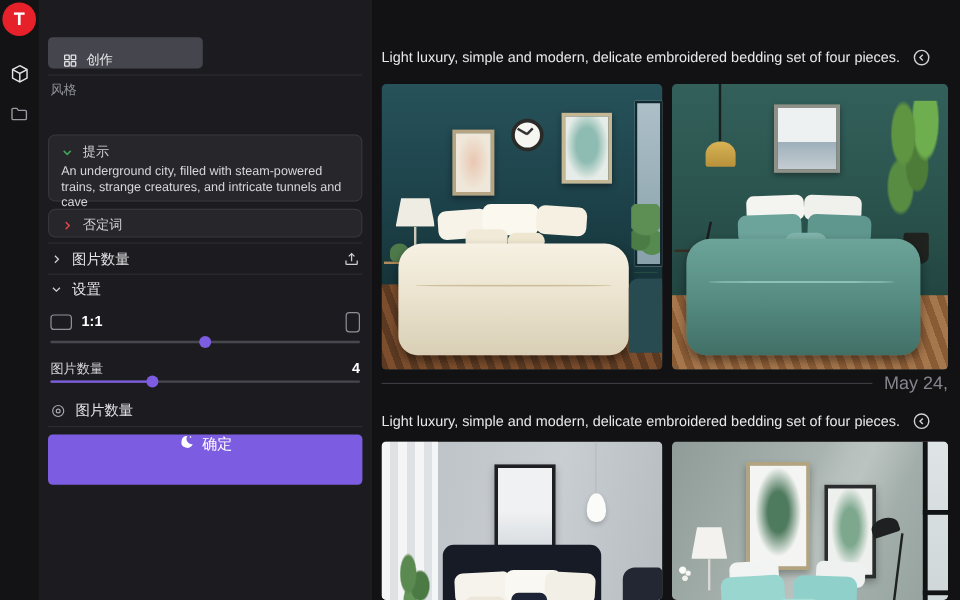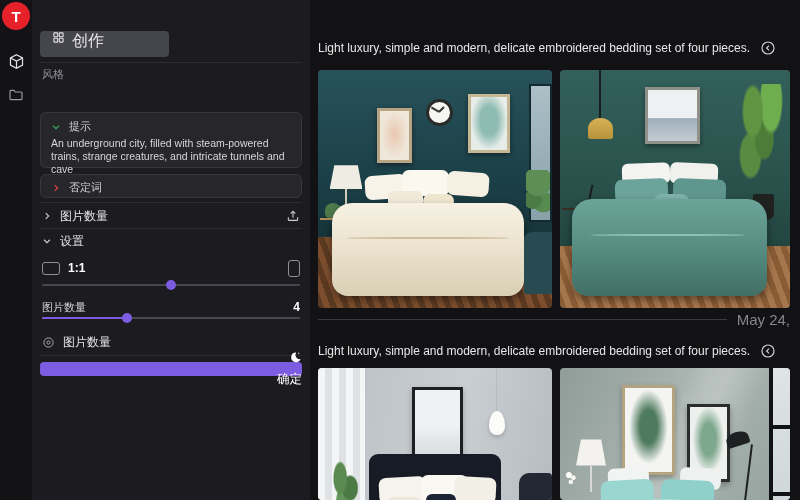--- a/index.html
+++ b/index.html
@@ -12,36 +12,36 @@
   #logo { position:absolute; left:2px; top:2px; width:28px; height:28px; border-radius:50%;
     background:#e62129; color:#fff; font-weight:bold; font-size:15px;
     display:flex; align-items:center; justify-content:center; }
   .rail-ic { position:absolute; left:7px; width:18px; height:18px; display:flex; align-items:center; justify-content:center; }
 
   
   #panel { position:absolute; left:32px; top:0; width:278px; height:500px; background:#1c1c20; }
   .divider { position:absolute; left:8px; right:8px; height:1px; background:#2c2c31; }
   .tabs { position:absolute; left:8px; right:8px; top:31px; height:26px; display:grid;
     grid-template-columns:1fr 1fr; gap:4px; }
-  .tab { display:flex; align-items:flex-start; gap:7px; padding-left:12px; border-radius:4px;
-    font-size:16px; color:#e4e4e7; background:#28282d; cursor:pointer;font-family:Liberation Mono, monospace; }
+  .tab { display:flex; align-items:flex-end; gap:7px; padding-left:12px; border-radius:4px;
+    font-size:11px; color:#e4e4e7; background:#28282d; cursor:pointer;font-family:Liberation Mono, monospace; }
   .tab.active { background:#45454d; }
   .sec-label { font-size:11px; color:#8f8f97; }
   .row { display:flex; align-items:center; gap:8px; }
   .chev { flex:0 0 auto; display:flex; }
   .card { position:absolute; left:8px; right:8px; background:#26262b; border:1px solid #36363d; border-radius:6px; }
   .prompt-text { font-size:10.5px; line-height:13px; color:#d6d6da; padding:0 10px; }
   .slider { position:absolute; left:10px; right:10px; height:10px; }
   .slider .track { position:absolute; left:0; right:0; top:4px; height:2px; background:#47474f; border-radius:2px; }
   .slider .fill { position:absolute; left:0; top:4px; height:2px; background:#7c5ce0; border-radius:2px; }
   .slider .thumb { position:absolute; top:5px; width:10px; height:10px; border-radius:50%;
     background:#7c5ce0; transform:translate(-50%,-50%); }
-  #confirm-btn { position:absolute; left:8px; right:8px; top:362px; height:14px; background:#7c5ce0;
-    border:none; border-radius:4px; color:#fff; font-size:12.5px; display:flex; align-items:flex-end;
-    justify-content:center; gap:7px; cursor:pointer; font-family:inherit;flex-direction:column; }
+  #confirm-btn { position:absolute; left:8px; right:8px; top:362px; height:42px; background:#7c5ce0;
+    border:none; border-radius:4px; color:#fff; font-size:12.5px; display:flex; align-items:flex-start;
+    justify-content:center; gap:7px; cursor:pointer; font-family:inherit; }
 
   
   #main { position:absolute; left:310px; top:0; width:490px; height:500px; background:#121214; }
   .caption { position:absolute; left:8px; display:flex; align-items:center; gap:10px;
     font-size:12px; color:#e8e8ea; }
   .img-row { position:absolute; left:8px; display:flex; gap:8px; }
   .img-card { position:relative; overflow:hidden; border-radius:4px; background:#1c1c1f; cursor:pointer; }
   .scene { position:absolute; left:0; top:0; width:100%; height:238px; }
   .date-row { position:absolute; left:8px; right:10px; display:flex; align-items:center; gap:10px; }
   .date-row .line { flex:1; height:1px; background:#3a3a40; }

